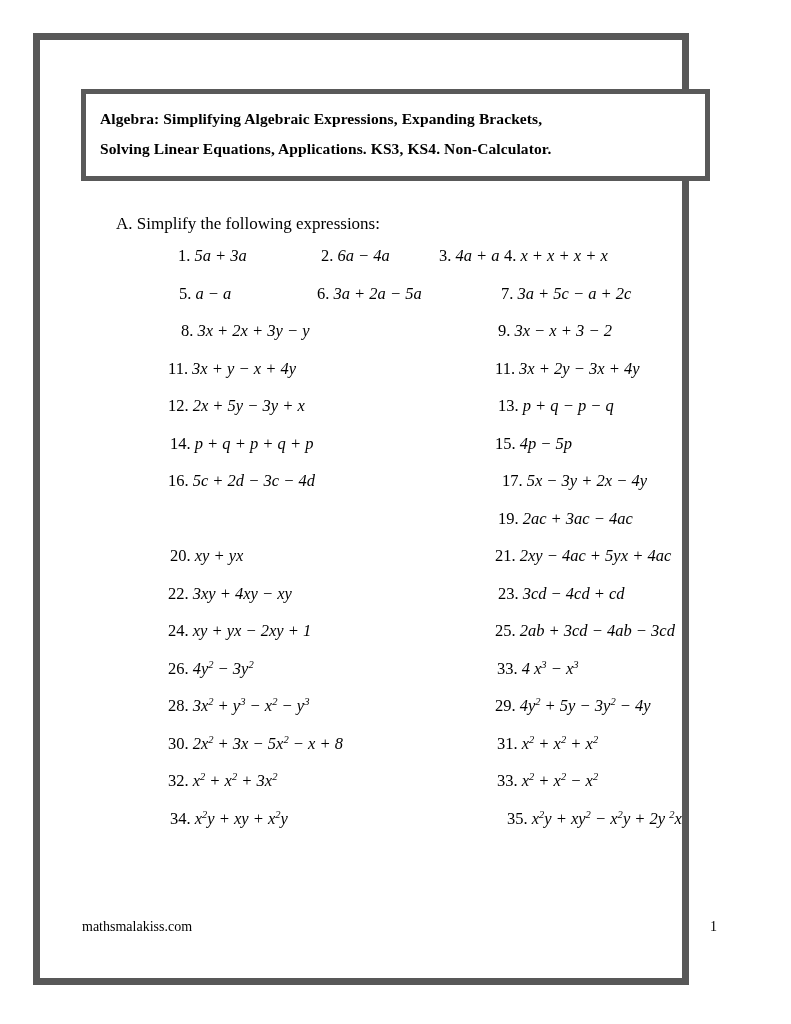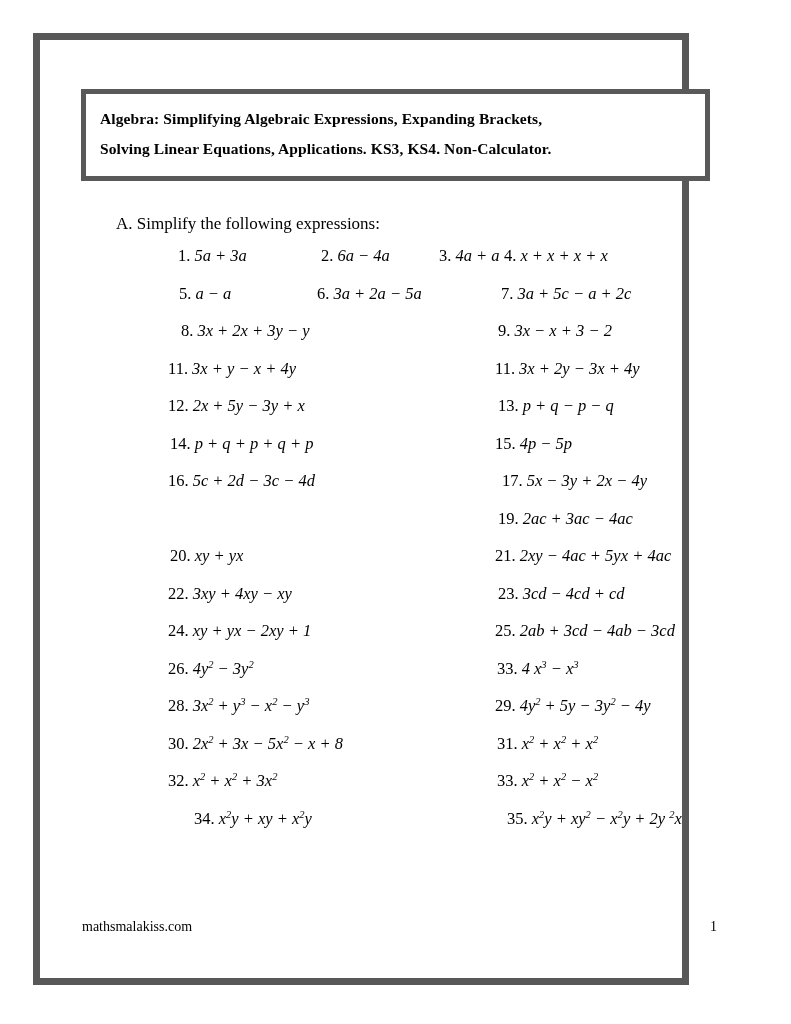--- a/index.html
+++ b/index.html
@@ -180,21 +180,21 @@
         </div>
         <div class="q-row">
           <div class="q-item" style="left: 128px;"><span class="q-num">30.</span><span class="q-expr">2x<sup>2</sup> + 3x − 5x<sup>2</sup> − x + 8</span></div>
           <div class="q-item" style="left: 457px;"><span class="q-num">31.</span><span class="q-expr">x<sup>2</sup> + x<sup>2</sup> + x<sup>2</sup></span></div>
         </div>
         <div class="q-row">
           <div class="q-item" style="left: 128px;"><span class="q-num">32.</span><span class="q-expr">x<sup>2</sup> + x<sup>2</sup> + 3x<sup>2</sup></span></div>
           <div class="q-item" style="left: 457px;"><span class="q-num">33.</span><span class="q-expr">x<sup>2</sup> + x<sup>2</sup> − x<sup>2</sup></span></div>
         </div>
         <div class="q-row">
-          <div class="q-item" style="left: 130px; margin-left: 24px;"><span class="q-num">34.</span><span class="q-expr">x<sup>2</sup>y + xy + x<sup>2</sup>y</span></div>
+          <div class="q-item" style="left: 130px;"><span class="q-num">34.</span><span class="q-expr">x<sup>2</sup>y + xy + x<sup>2</sup>y</span></div>
           <div class="q-item" style="left: 467px;"><span class="q-num">35.</span><span class="q-expr">x<sup>2</sup>y + xy<sup>2</sup> − x<sup>2</sup>y + 2y <sup>2</sup>x</span></div>
         </div>
       </div>
 
     <div class="footer">
       <span class="footer-site">mathsmalakiss.com</span>
       <span class="footer-page">1</span>
     </div>
 
   </div>

